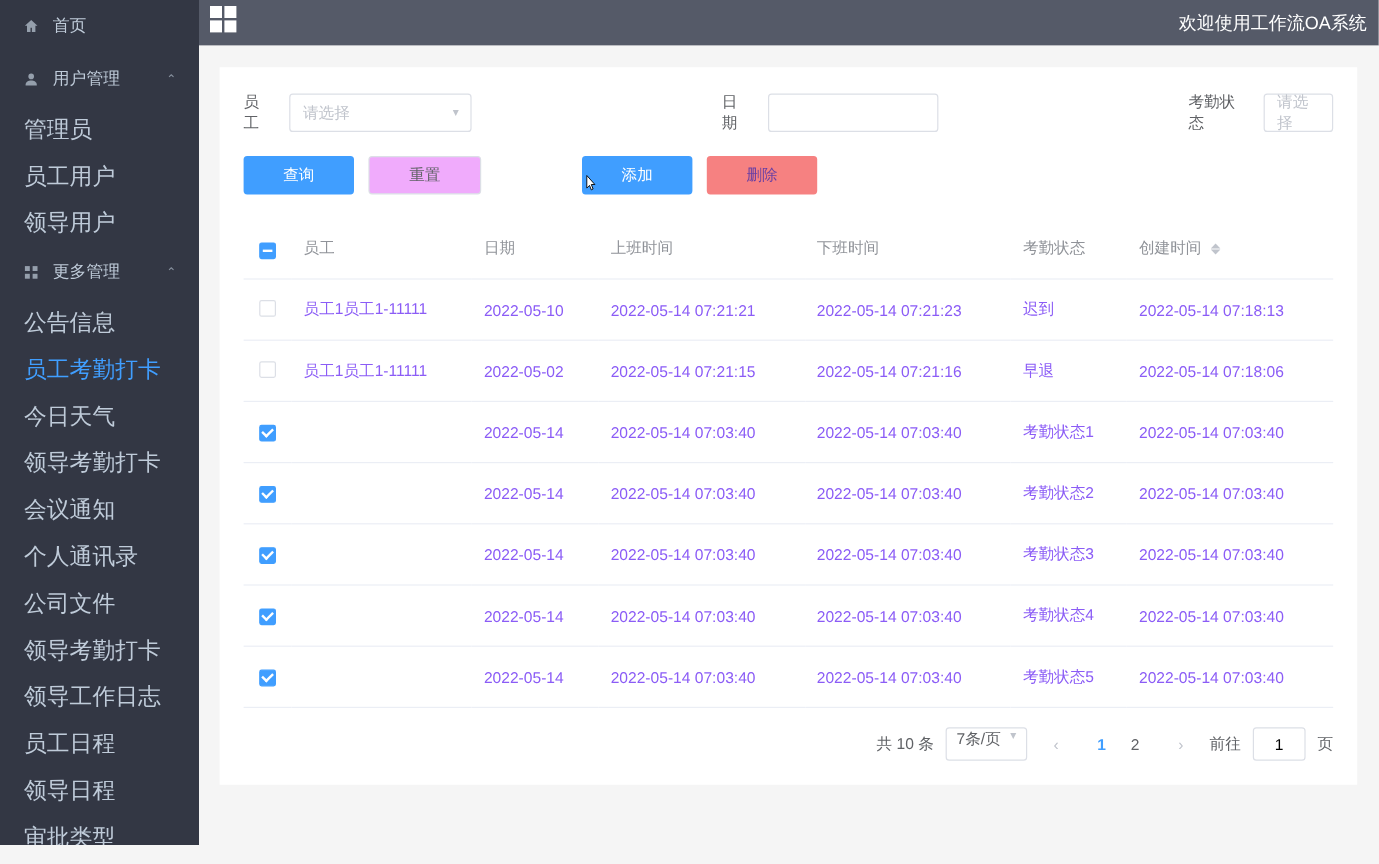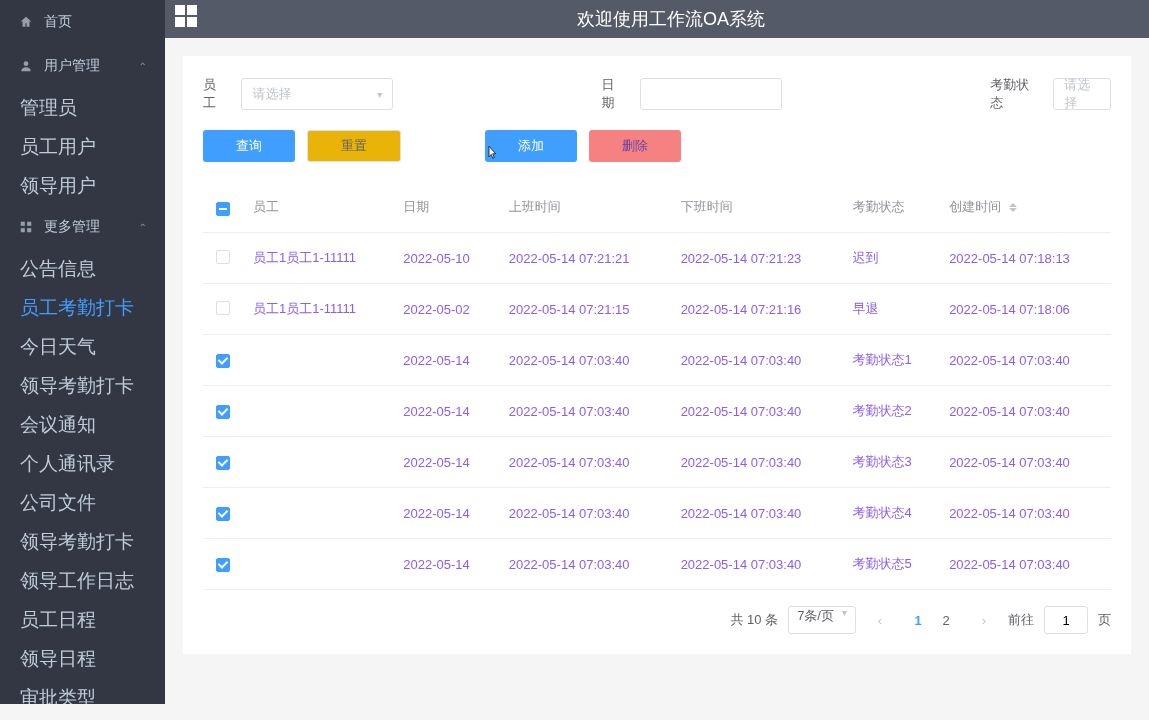--- a/index.html
+++ b/index.html
@@ -88,22 +88,22 @@
   gap: 2px;
   cursor: pointer;
 }
 .hamburger span {
   background: #fff;
   width: 10px;
   height: 10px;
 }
 .top-title {
   flex: 1;
-  text-align: center;
-  font-size: 18px;
+  text-align: right;
+  font-size: 15px;
   font-weight: 500;
 }
 
 
 .content {
   flex: 1;
   background: #f5f5f5;
   padding: 18px;
   overflow: auto;
 }
@@ -156,21 +156,21 @@
   padding: 0 33px;
   border-radius: 3px;
   border: none;
   font-size: 13px;
   cursor: pointer;
   display: inline-flex;
   align-items: center;
   justify-content: center;
 }
 .btn.primary { background: #409eff; color: #fff; }
-.btn.default { background: #eab308; border: 1px solid #dcdfe6; color: #606266; }
+.btn.default { background: #f0abfc; border: 1px solid #dcdfe6; color: #606266; }
 .btn.danger { background: #f56c6c; color: #4c1d95; opacity: 0.85; }
 .btn-gap { width: 60px; }
 
 
 table {
   width: 100%;
   border-collapse: collapse;
 }
 th, td {
   text-align: left;

